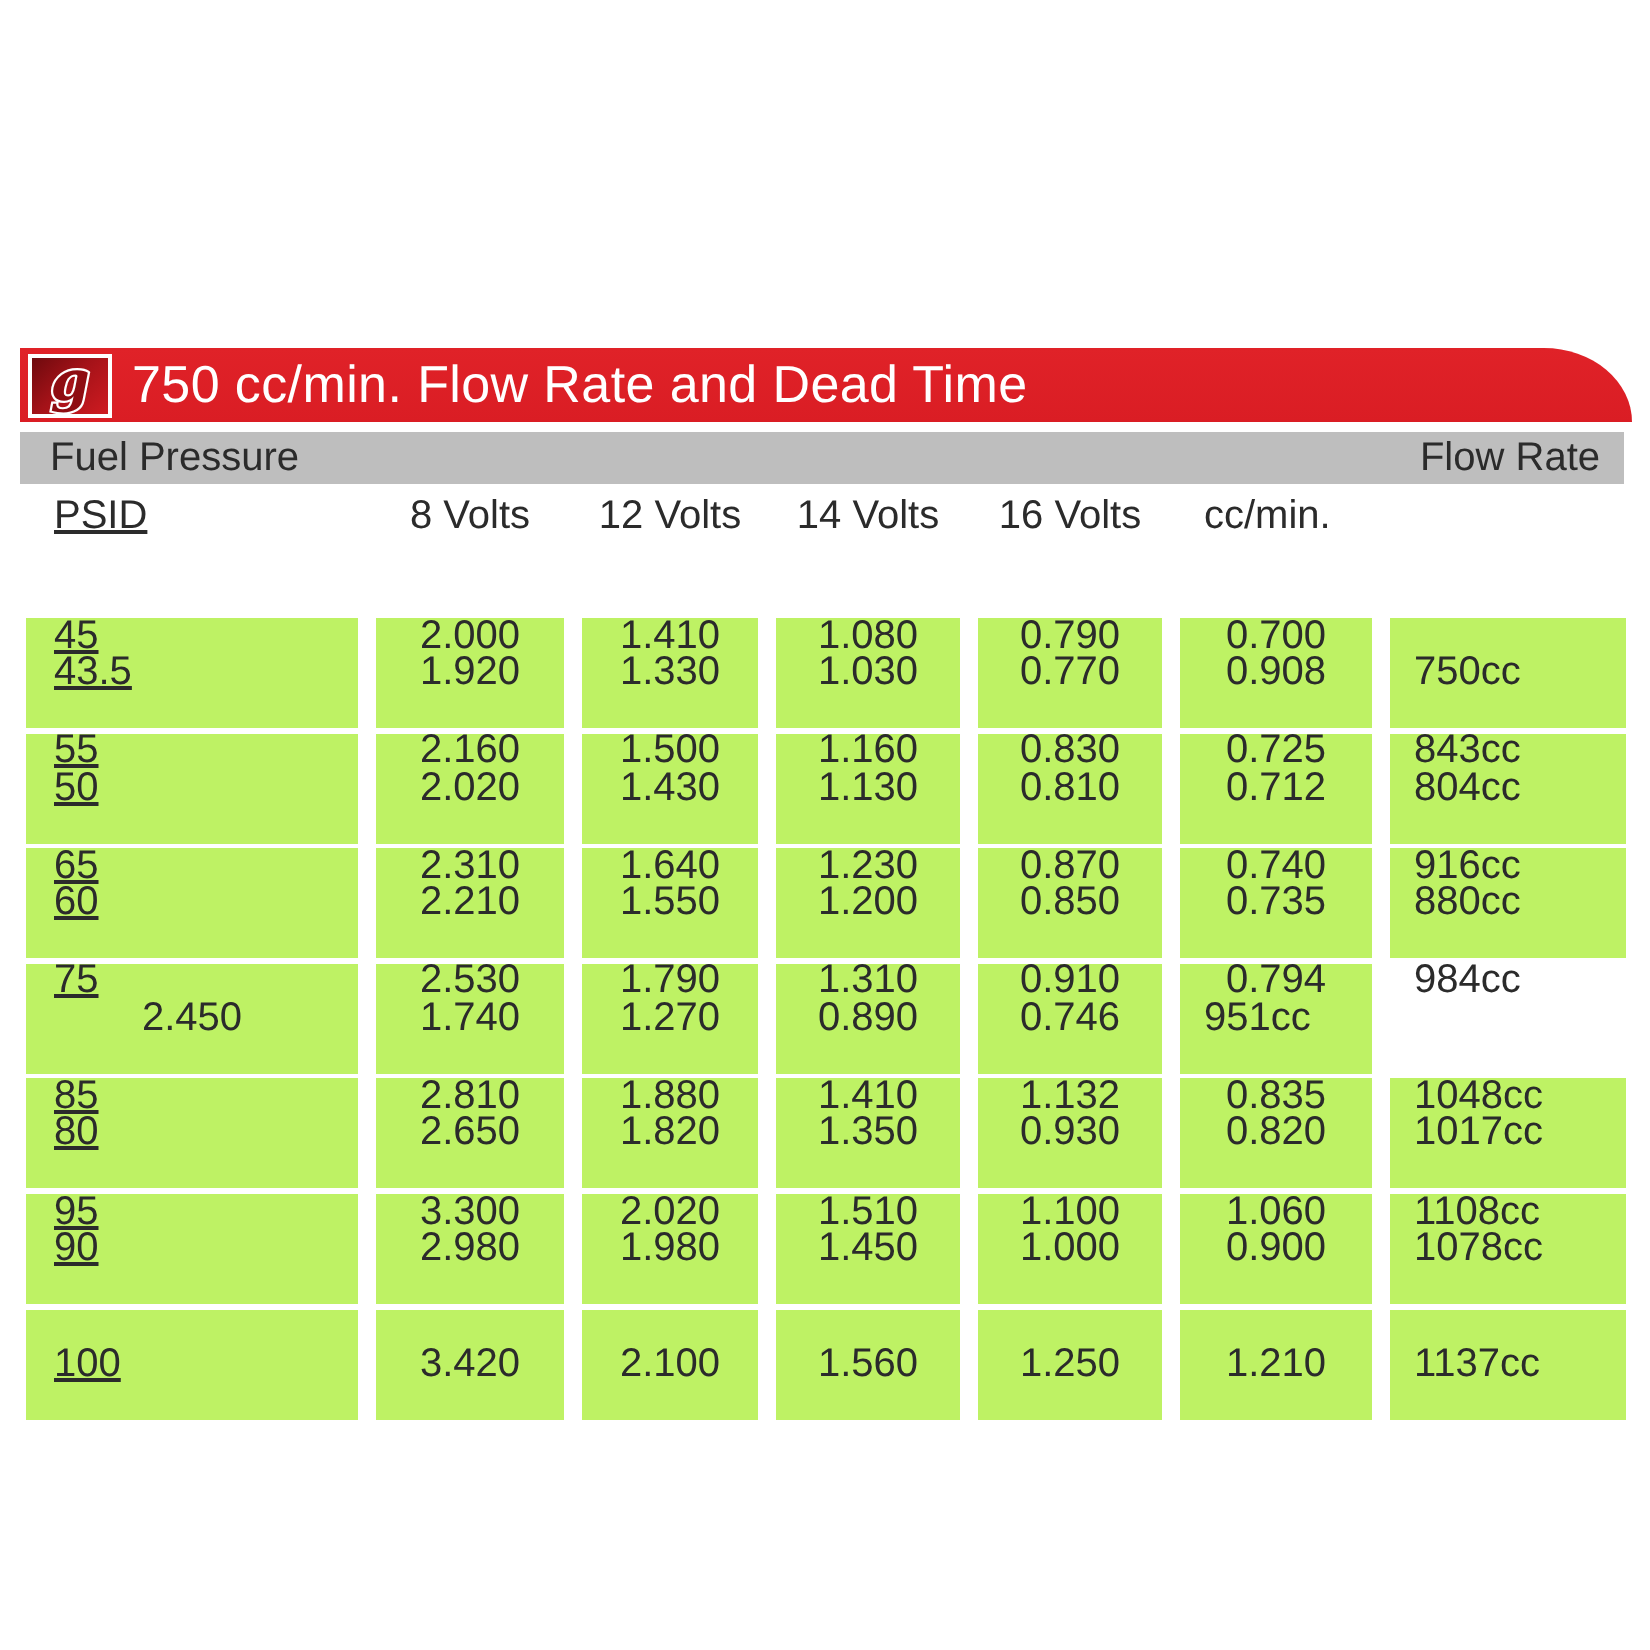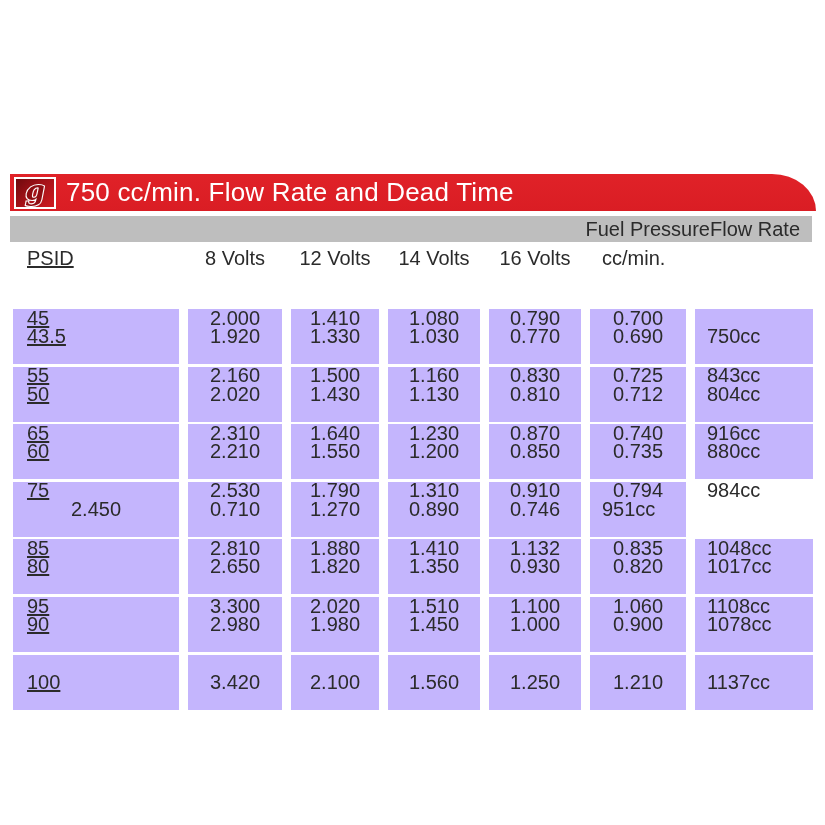--- a/index.html
+++ b/index.html
@@ -43,21 +43,21 @@
   }
 
   
   .subheader {
     margin-top: 5px;
     height: 26px;
     background: #bebebe;
     width: 802px;
     display: flex;
     align-items: center;
-    justify-content: flex-end;
+    justify-content: space-between;
     font-size: 20px;
     box-sizing: border-box;
     padding: 0 12px 0 15px;
   }
 
   
   .grid-row {
     display: grid;
     grid-template-columns: 166px 94px 88px 92px 92px 96px 118px;
     column-gap: 9px;
@@ -72,21 +72,21 @@
     display: flex;
     align-items: center;
     justify-content: center;
     box-sizing: border-box;
     white-space: nowrap;
   }
   .cell.c0 { justify-content: flex-start; padding-left: 14px; text-decoration: underline; }
   .cell.c6 { justify-content: flex-start; padding-left: 12px; }
 
   .data-row.gray .cell {
-    background: #c4b5fd;
+    background: #bef264;
     border-top: 2px solid #ffffff;
     border-bottom: 1.5px solid #ffffff;
     margin-top: 32px;
   }
 </style>
 </head>
 <body>
 
 <div class="content">
 
@@ -113,21 +113,21 @@
       <div class="cell c6">cc/min.</div>
     </div>
 
   <div id="table-body">
       <div class="grid-row data-row gray">
         <div class="cell c0">43.5</div>
         <div class="cell c1">1.920</div>
         <div class="cell c2">1.330</div>
         <div class="cell c3">1.030</div>
         <div class="cell c4">0.770</div>
-        <div class="cell c5">0.690</div>
+        <div class="cell c5">0.908</div>
         <div class="cell c6">750cc</div>
       </div>
       <div class="grid-row data-row white">
         <div class="cell c0">45</div>
         <div class="cell c1">2.000</div>
         <div class="cell c2">1.410</div>
         <div class="cell c3">1.080</div>
         <div class="cell c4">0.790</div>
         <div class="cell c5">0.700</div>
       </div>
@@ -162,21 +162,21 @@
         <div class="cell c0">65</div>
         <div class="cell c1">2.310</div>
         <div class="cell c2">1.640</div>
         <div class="cell c3">1.230</div>
         <div class="cell c4">0.870</div>
         <div class="cell c5">0.740</div>
         <div class="cell c6">916cc</div>
       </div>
       <div class="grid-row data-row gray">
         <div class="cell c1">2.450</div>
-        <div class="cell c2">0.710</div>
+        <div class="cell c2">1.740</div>
         <div class="cell c3">1.270</div>
         <div class="cell c4">0.890</div>
         <div class="cell c5">0.746</div>
         <div class="cell c6">951cc</div>
       </div>
       <div class="grid-row data-row white">
         <div class="cell c0">75</div>
         <div class="cell c1">2.530</div>
         <div class="cell c2">1.790</div>
         <div class="cell c3">1.310</div>

